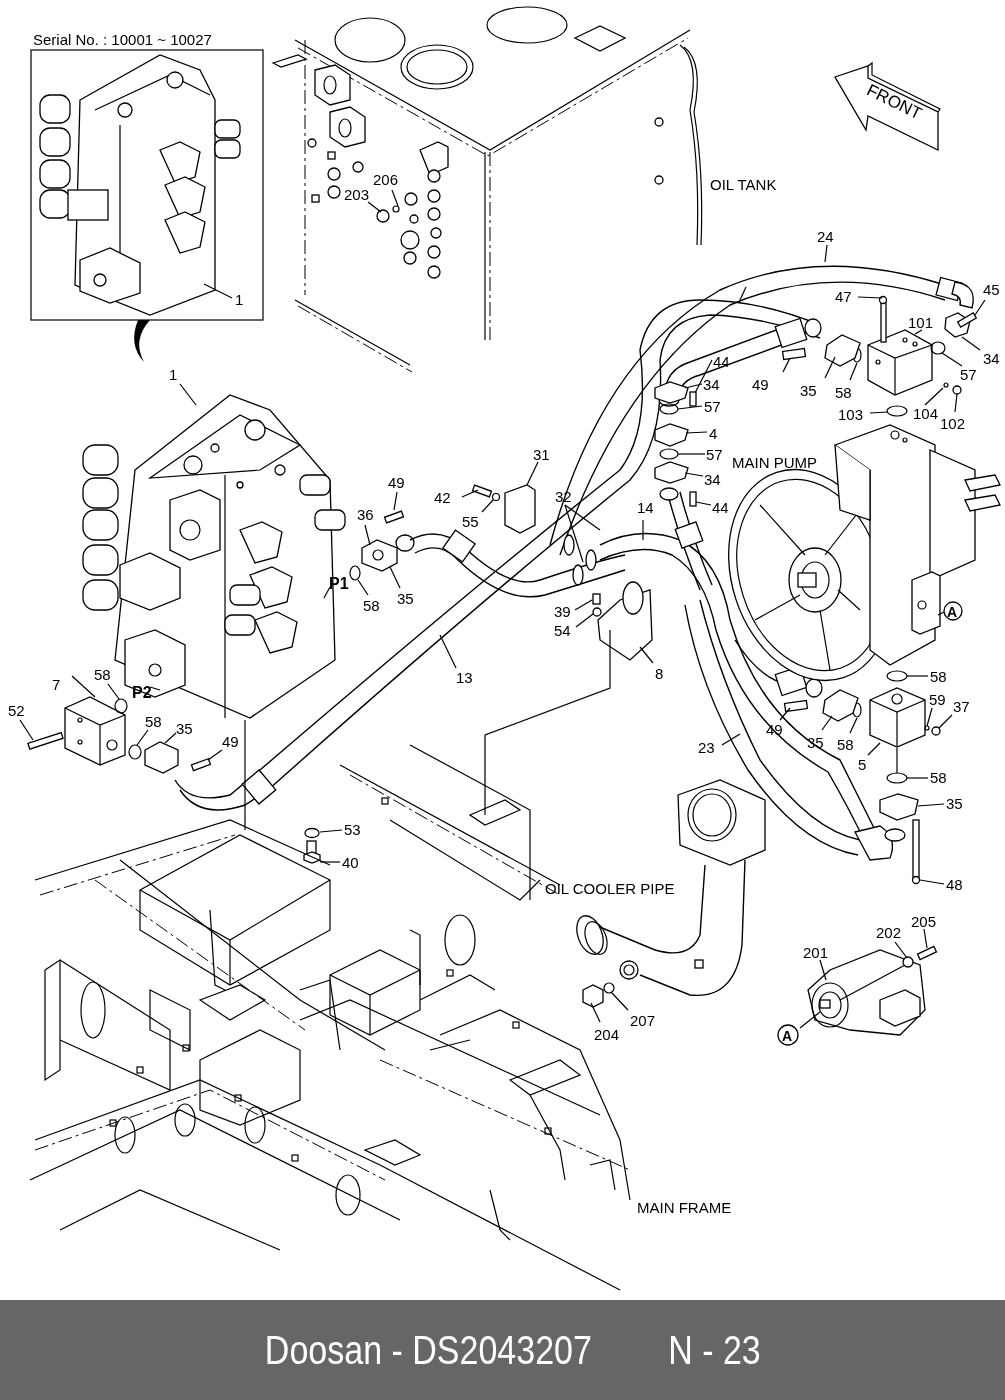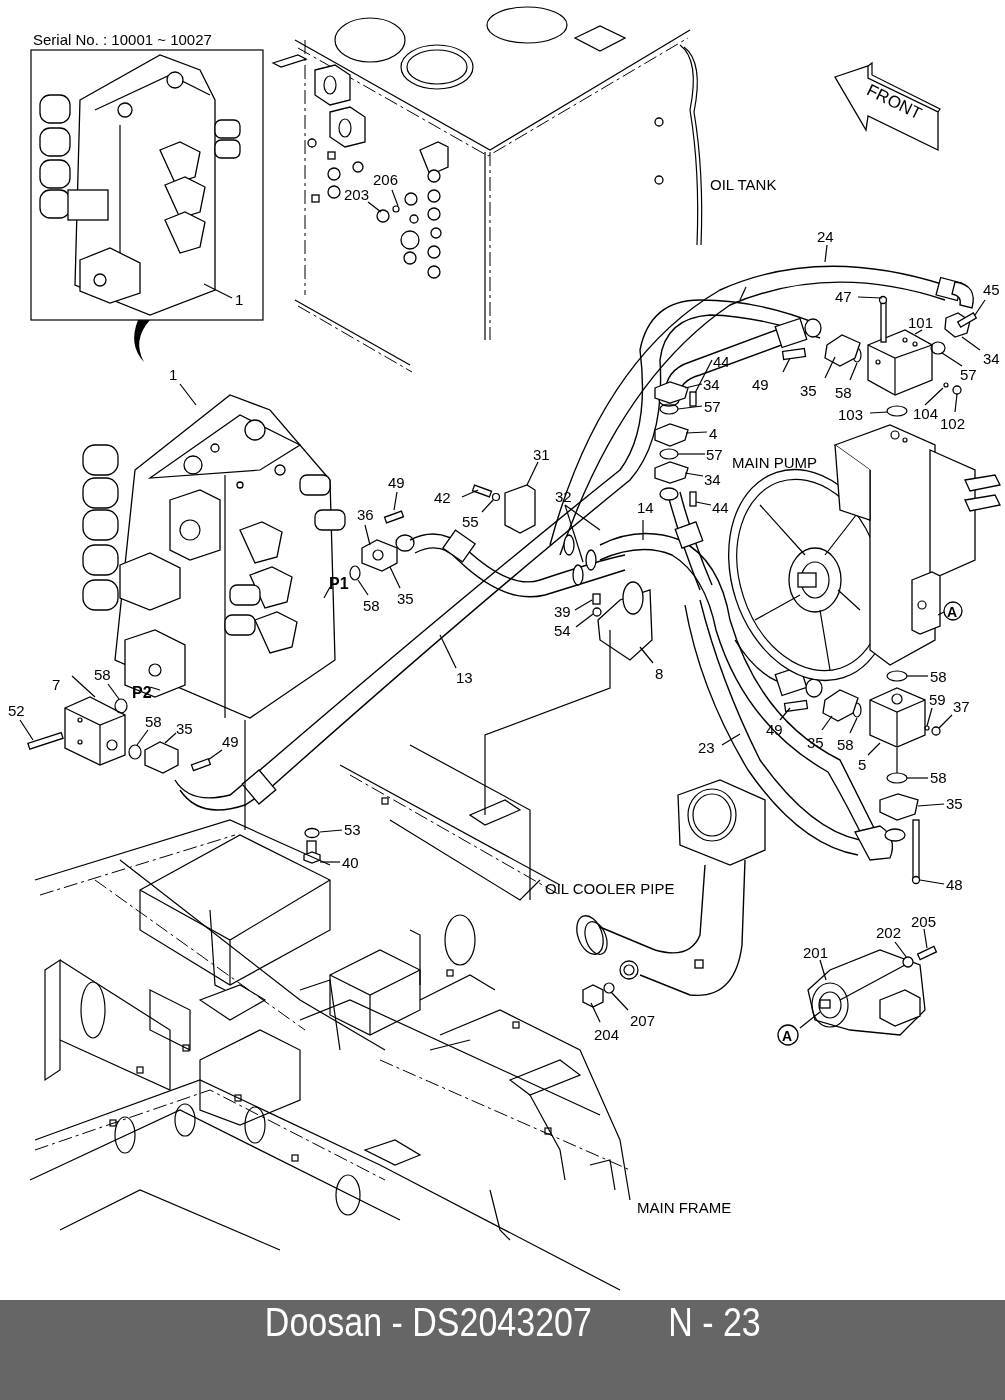--- a/index.html
+++ b/index.html
@@ -6,21 +6,21 @@
   body { width:1005px; height:1400px; position:relative; overflow:hidden; font-family:"Liberation Sans", sans-serif; }
   #drawing { position:absolute; left:0; top:0; width:1005px; height:1300px; }
   #drawing text { font-family:"Liberation Sans", sans-serif; fill:#000; }
   .lbl { font-size:15px; }
   .bold { font-weight:bold; font-size:16px; }
   .title-lbl { font-size:15px; }
   .ln { stroke:#000; stroke-width:1.2; fill:none; }
   .dash { stroke:#000; stroke-width:1; fill:none; stroke-dasharray:14 4 3 4; }
   .part { stroke:#000; stroke-width:1.3; fill:#fff; }
   .hose { stroke:#000; stroke-width:1.4; fill:none; }
-  #footer { position:absolute; left:0; top:1300px; width:1005px; height:100px; background:#666666; display:flex; align-items:flex-start; justify-content:center; }
+  #footer { position:absolute; left:0; top:1300px; width:1005px; height:100px; background:#666666; display:flex; align-items:center; justify-content:center; }
   #footer span { color:#ffffff; font-family:"Liberation Sans", sans-serif; font-size:40px; letter-spacing:0; transform:scaleX(0.85); display:inline-block; }
   #footer .gap { width:40px; display:inline-block; }
 </style>
 </head>
 <body>
 
 <svg id="drawing" viewBox="0 0 1005 1300" xmlns="http://www.w3.org/2000/svg">
 
   <g>
     <text class="title-lbl" x="33" y="45">Serial No. : 10001 ~ 10027</text>

